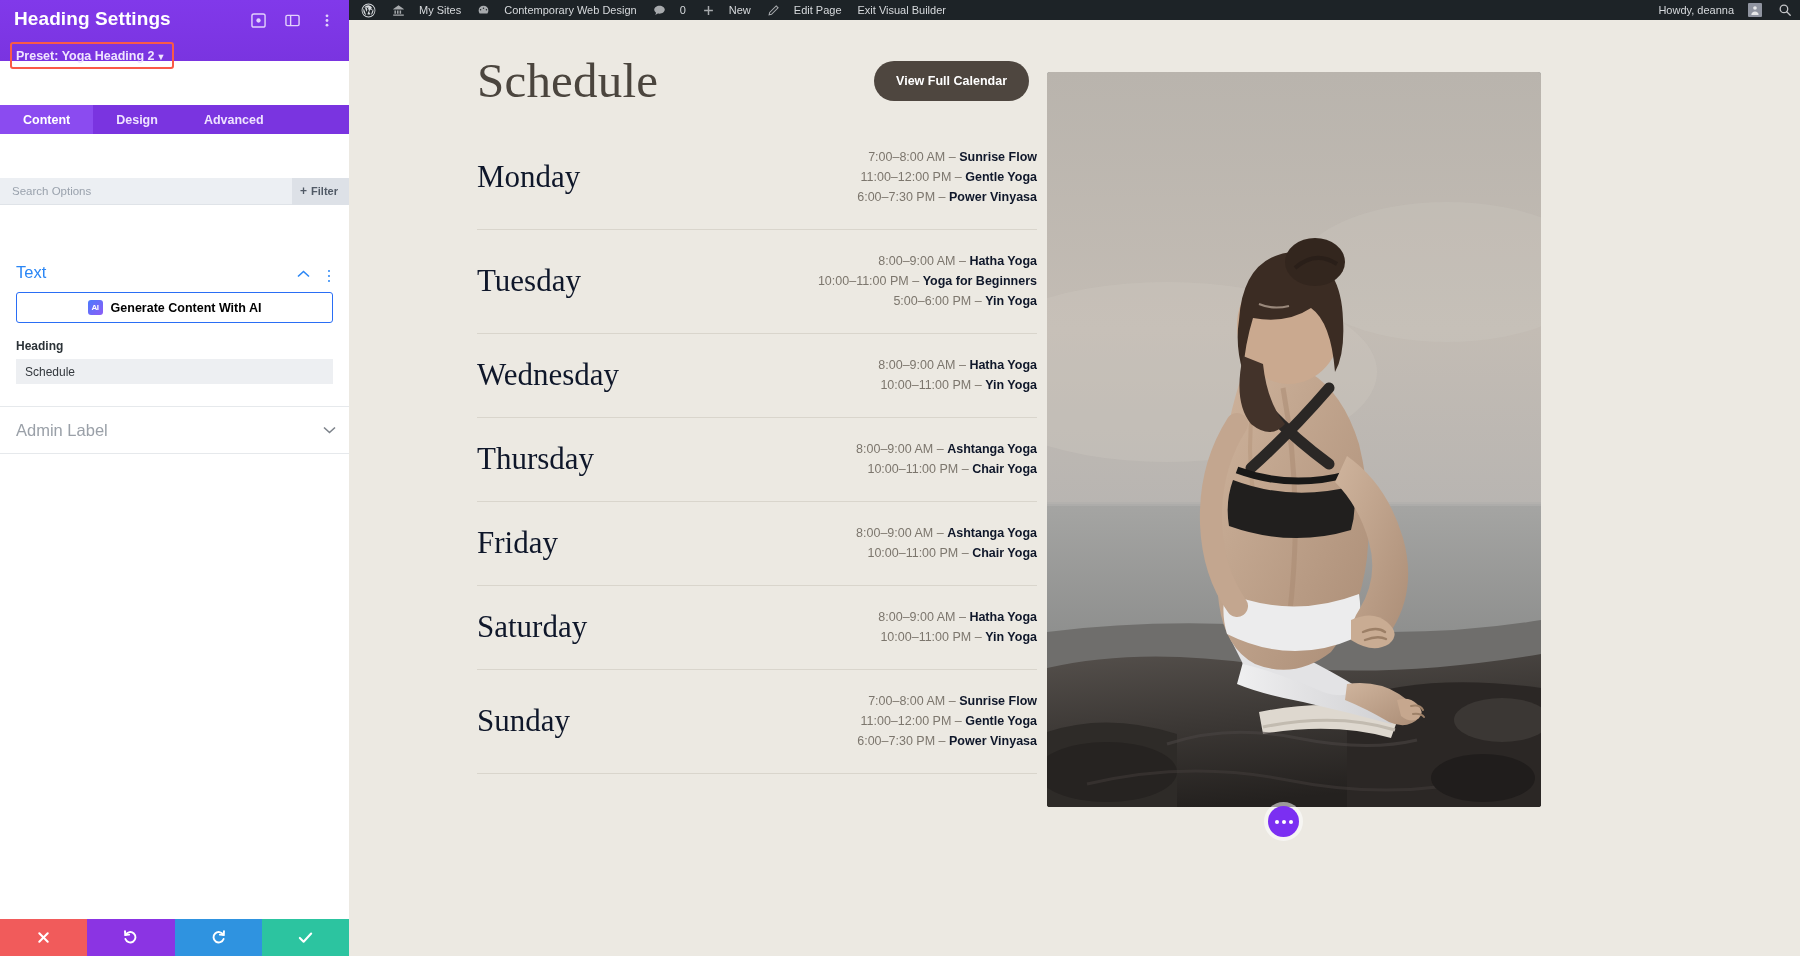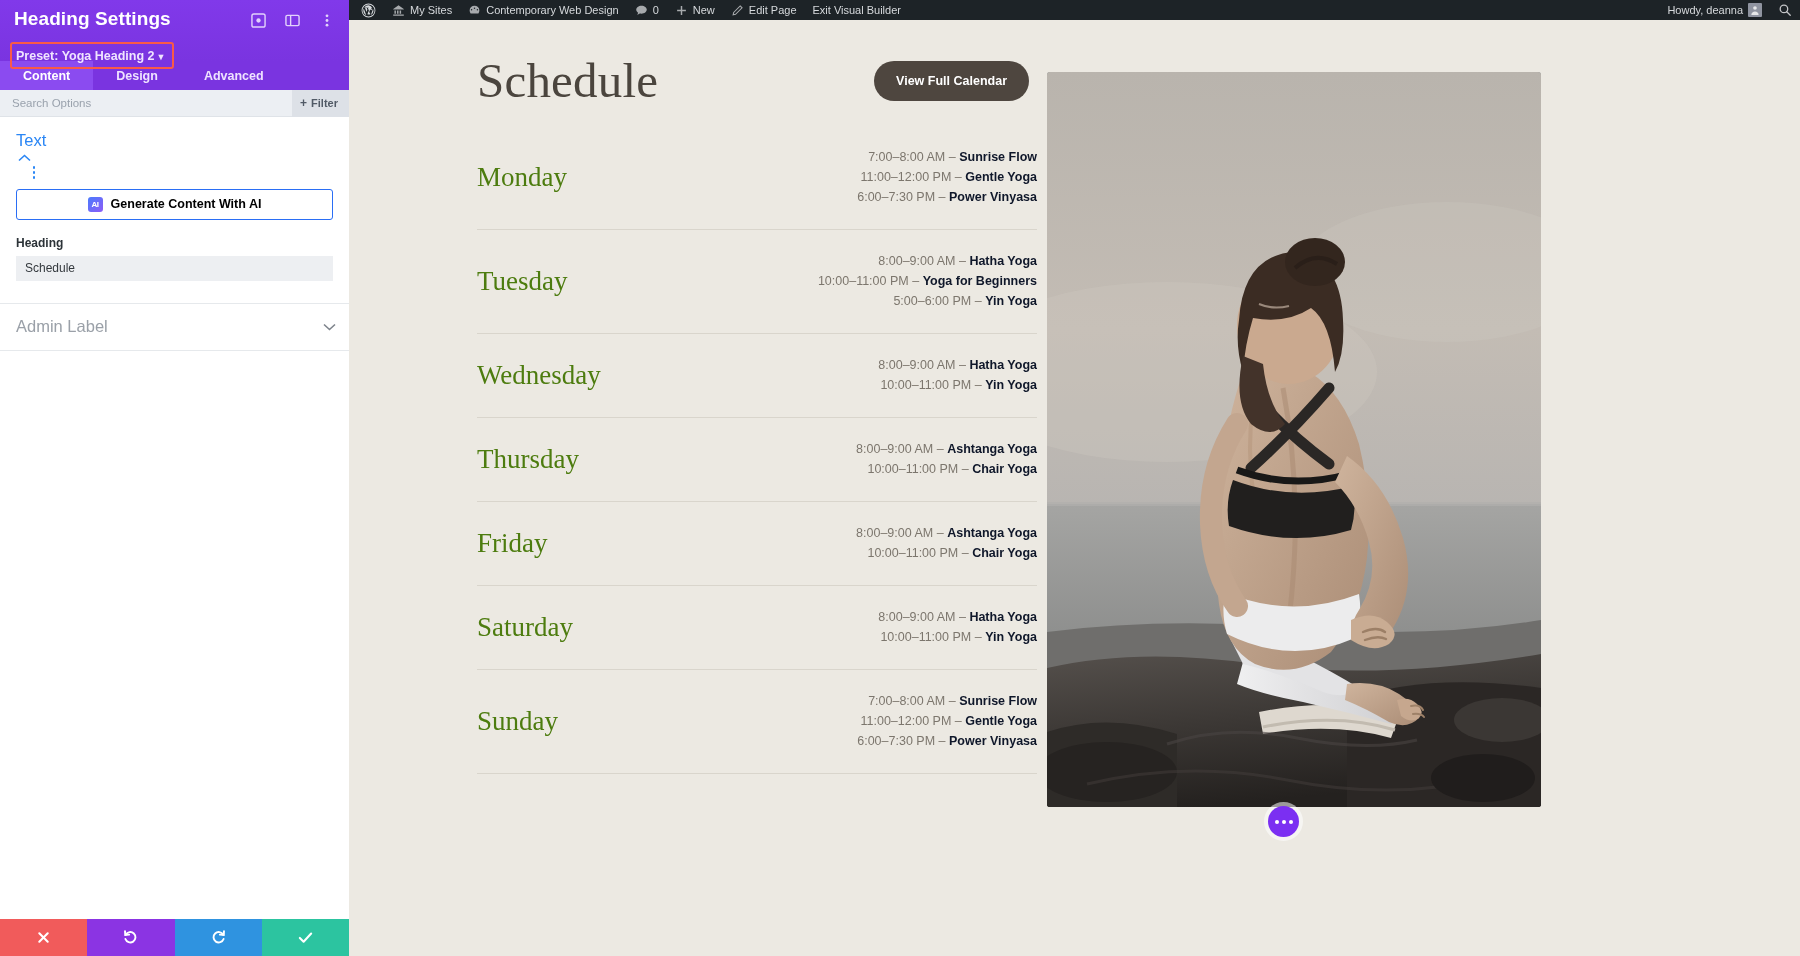--- a/index.html
+++ b/index.html
@@ -12,20 +12,21 @@
   body { display: flex; flex-direction: row; }
 
   
   #settings-panel {
     width: 349px; height: 956px;
     background: #ffffff;
     display: flex; flex-direction: column;
     position: relative;
     flex: 0 0 349px;
     z-index: 20;
+    gap: 44px;
   }
   .panel-header {
     background: #7e3ff2;
     background: linear-gradient(180deg,#8139ea 0%,#7a34e0 100%);
     padding: 8px 14px 0 14px;
     height: 61px;
     position: relative;
   }
   .panel-header-row {
     display: flex; align-items: flex-start; justify-content: space-between;
@@ -82,23 +83,22 @@
     font-size: 11px; font-weight: bold;
     height: 27px; padding: 0 11px 0 8px;
     display: flex; align-items: center; gap: 4px;
     cursor: pointer;
   }
   .filter-plus { font-size: 12px; font-weight: bold; line-height: 1;}
 
   .panel-body { flex: 1; overflow: hidden; background:#fff; }
 
   .section-text-head {
-    display: flex; align-items: flex-start;
+    display: flex; align-items: flex-end;
     padding: 14px 12px 10px 16px;
-    flex-direction: column;
   }
   .section-open-title { color: #2a86f5; font-size: 16.5px; flex: 1; }
   .chev {
     width: 16px; height: 16px; color: #2a86f5;
     display: flex; align-items: center; justify-content: center; cursor: pointer;
   }
   .kebab { width:16px; display:flex;flex-direction:column;align-items:center;gap:2.5px; margin-left:10px; cursor:pointer;}
   .kebab i { width:2.5px;height:2.5px;border-radius:50%;background:#2a86f5;display:block;}
 
   .ai-btn {
@@ -154,21 +154,21 @@
   
   #right { flex: 1; display:flex; flex-direction:column; height:956px; position:relative; }
 
   .wp-adminbar {
     height: 20px; background: #1d2327;
     display: flex; align-items: center;
     color: #d6d9dc; font-size: 11px;
     flex: 0 0 20px;
     padding-left: 4px;
   }
-  .ab-item { display:flex; align-items:center; gap:5px; padding: 0 8px; height:20px; cursor:pointer; white-space:nowrap;justify-content:center;}
+  .ab-item { display:flex; align-items:center; gap:14px; padding: 0 8px; height:20px; cursor:pointer; white-space:nowrap;justify-content:center;}
   .ab-item svg { display:block; }
   .ab-spacer { flex:1; }
   .ab-avatar {
     width: 14px; height: 14px; background: #8f94a0; border-radius: 1px;
     display:flex;align-items:center;justify-content:center;
   }
 
   .canvas {
     flex: 1;
     background: #ece9e2;
@@ -201,21 +201,21 @@
   .day-row {
     display: flex; align-items: center; justify-content: space-between;
     border-bottom: 1px solid #d9d5cc;
     padding: 0 0 22px 0;
     margin-bottom: 21px;
     min-height: 56px;
   }
   .day-row:last-child { border-bottom: 1px solid #d9d5cc; }
   .day-name {
     font-family: "Liberation Serif", serif;
-    font-size: 27px; color: #4d7c0f;
+    font-size: 31px; color: #0f172a;
   }
   .day-classes { text-align: right; }
   .cls-line {
     font-size: 12.5px; color: #7c766d;
     line-height: 20px; white-space: nowrap;
   }
   .cls-line b { color: #0f172a; font-weight: bold; }
 
   .photo-col { flex: 1; padding-top: 20px; padding-left: 10px; }
   .photo {

